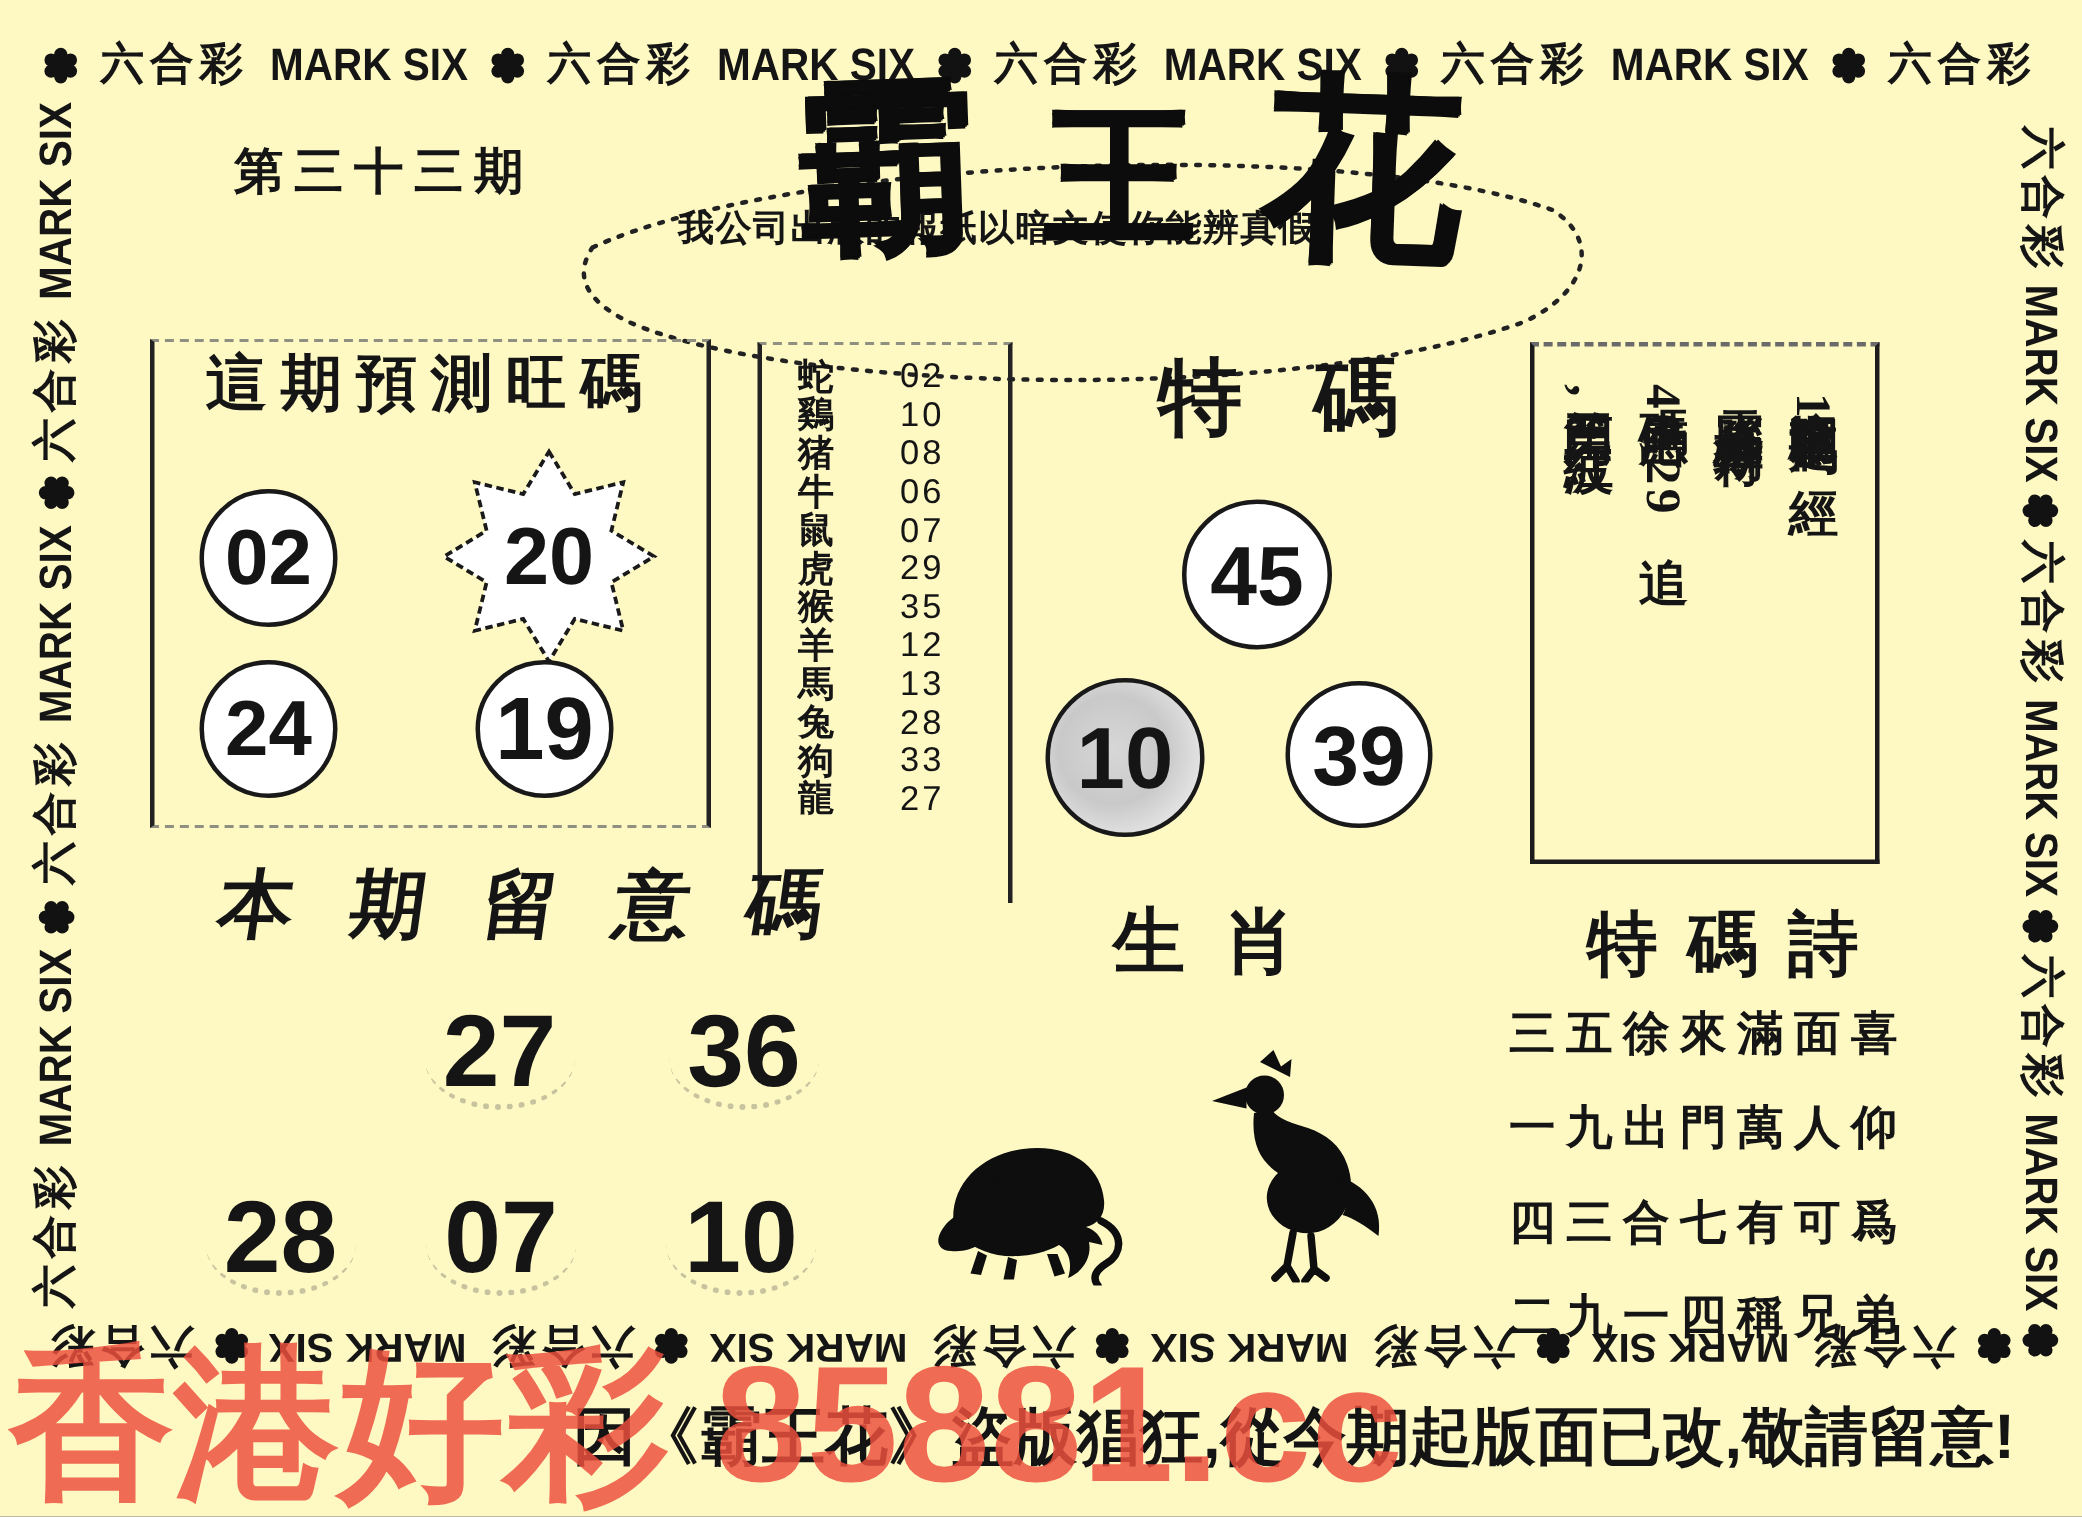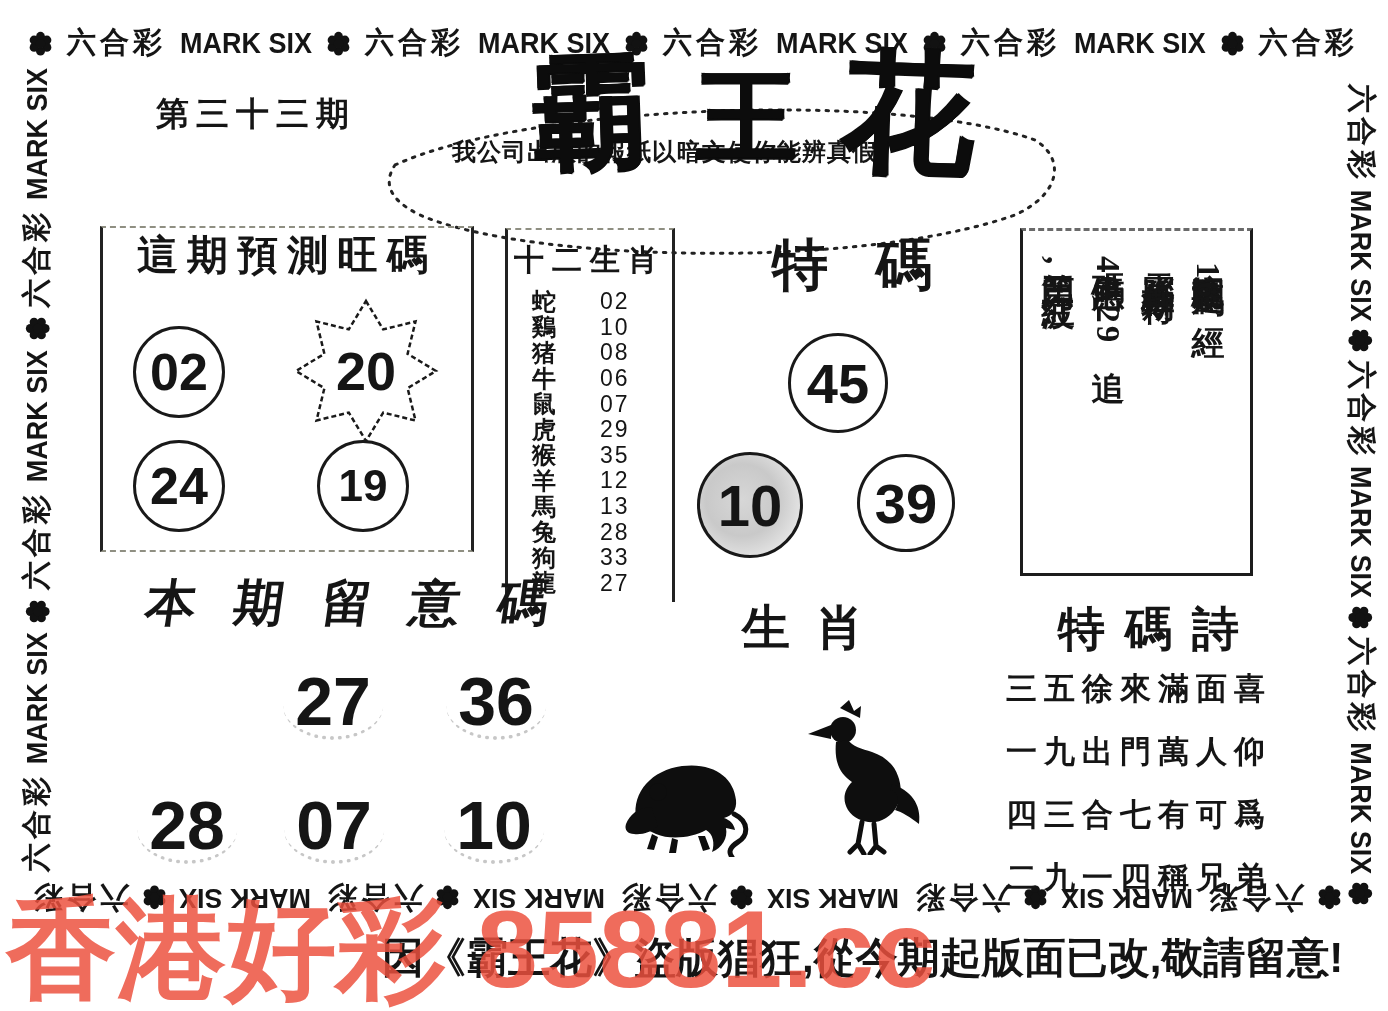--- a/index.html
+++ b/index.html
@@ -1,16 +1,16 @@
 <!DOCTYPE html>
 <html><head>
 <meta charset="utf-8">
 <style>
   html,body{margin:0;padding:0;background:#888;}
-  .canvas{position:relative;width:1388px;height:1011px;background:#ffffff;overflow:hidden;
+  .canvas{position:relative;width:1388px;height:1011px;background:#fef9c3;overflow:hidden;
           font-family:"Liberation Sans",sans-serif;color:#151515;}
   
   .strip{position:absolute;display:flex;justify-content:space-between;align-items:center;}
   .strip span{display:inline-block;white-space:nowrap;}
   .b-cn{font-family:"Liberation Serif",serif;font-weight:900;font-size:29px;letter-spacing:4px;}
   .b-en{font-weight:800;font-size:27px;transform:scaleY(1.12);letter-spacing:0;}
   .b-fl svg{display:block;}
   #border-top{left:28px;top:22px;width:1330px;height:42px;}
   #border-left{left:14px;top:872px;width:804px;height:46px;transform:rotate(-90deg);transform-origin:0 0;}
   #border-right{left:1384px;top:84px;width:822px;height:46px;transform:rotate(90deg);transform-origin:0 0;}
@@ -31,21 +31,21 @@
   
   .pred-box{position:absolute;left:100px;top:226px;width:368px;height:322px;
             border-left:3px solid #222;border-right:3px solid #222;
             border-top:2px dashed #8f8f82;border-bottom:2px dashed #8f8f82;}
   .pred-title{text-align:center;font-family:"Liberation Serif",serif;
               font-weight:900;font-size:41px;letter-spacing:9px;white-space:nowrap;}
   .circle{position:absolute;border:3px solid #191919;border-radius:50%;display:flex;
           align-items:center;justify-content:center;font-weight:600;background:#fff;box-sizing:border-box;}
   .c02{left:30px;top:98px;width:92px;height:92px;font-size:52px;}
   .c24{left:30px;top:212px;width:92px;height:92px;font-size:52px;}
-  .c19{left:214px;top:212px;width:92px;height:92px;font-size:44px;}
+  .c19{left:214px;top:212px;width:92px;height:92px;font-size:59px;}
   .star-wrap{position:absolute;left:190px;top:70px;width:146px;height:146px;}
   .star-num{position:absolute;inset:0;display:flex;align-items:center;justify-content:center;
             font-size:54px;font-weight:600;}
   
   .zodiac{position:absolute;left:505px;top:228px;width:170px;height:374px;box-sizing:border-box;
           border-left:3px solid #222;border-right:3px solid #222;border-top:2px dashed #8f8f82;}
   .zodiac-title{margin-top:10px;text-align:center;font-family:"Liberation Serif",serif;
                 font-weight:900;font-size:30px;letter-spacing:8px;white-space:nowrap;}
   .zrows{margin-top:8px;}
   .zrow{display:flex;align-items:center;height:25.6px;}
@@ -347,21 +347,20 @@
       <svg width="146" height="146" viewBox="0 0 146 146">
         <polygon points="73,3 90.2,31.4 122.5,23.5 114.6,55.8 143,73 114.6,90.2 122.5,122.5 90.2,114.6 73,143 55.8,114.6 23.5,122.5 31.4,90.2 3,73 31.4,55.8 23.5,23.5 55.8,31.4" fill="#fff" stroke="#1a1a1a" stroke-width="2.5" stroke-dasharray="5 3"></polygon>
       </svg>
       <div class="star-num">20</div>
     </div>
     <div class="circle c24">24</div>
     <div class="circle c19">19</div>
   </div>
 
   <div class="zodiac">
-    <div class="zodiac-title">十二生肖</div>
     <div class="zrows">
         <div class="zrow">
           <span class="zanimal">蛇</span>
           <span class="znum">02</span>
         </div>
         <div class="zrow">
           <span class="zanimal">鷄</span>
           <span class="znum">10</span>
         </div>
         <div class="zrow">

